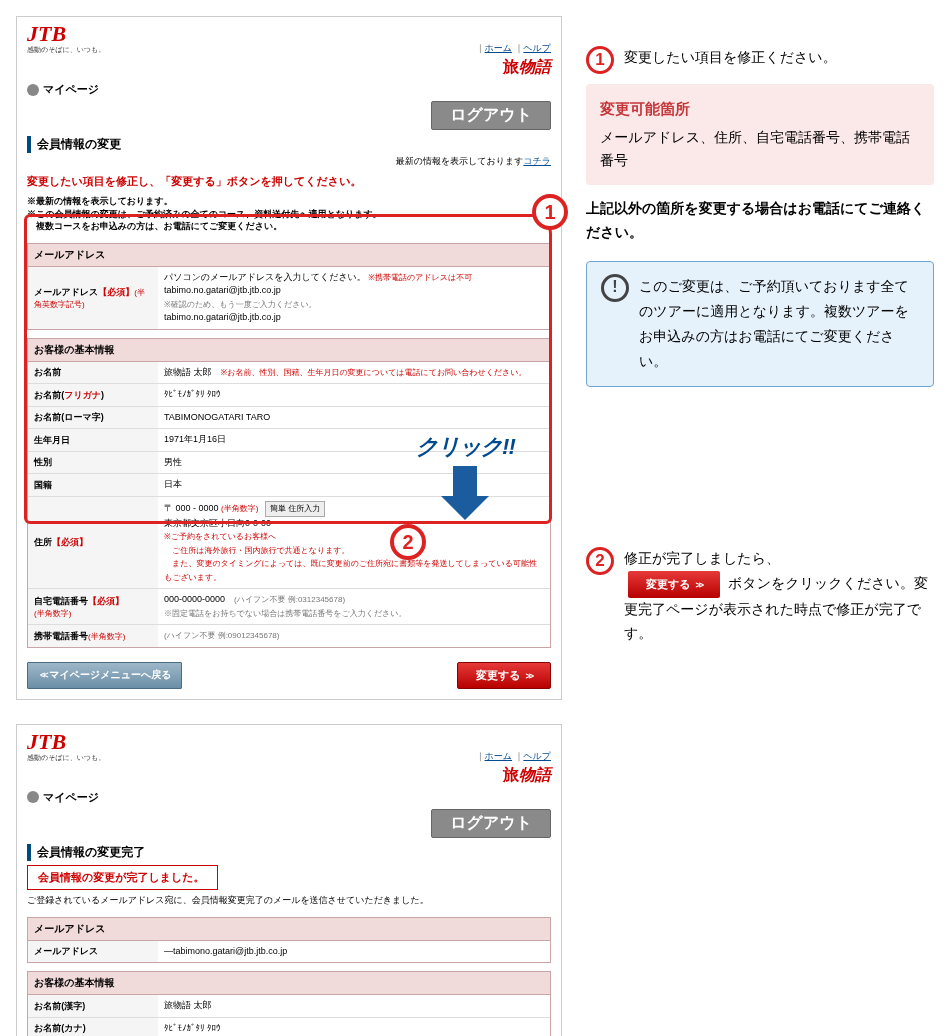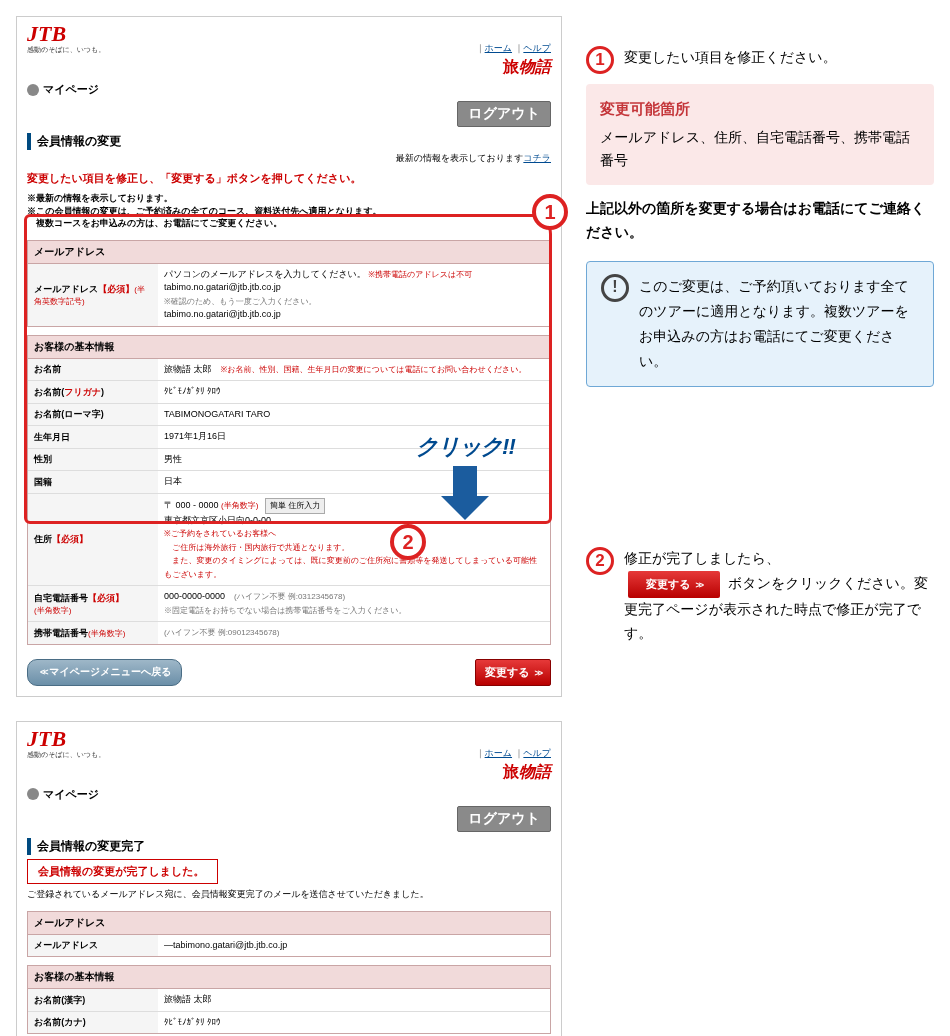--- a/index.html
+++ b/index.html
@@ -13,21 +13,21 @@
   .logo { font-family: Georgia, serif; font-weight: bold; font-style: italic; font-size: 22px; color: #c00; line-height: 1; }
   .logo-tag { font-size: 7px; color: #333; font-style: normal; font-weight: normal; }
   .toplinks { font-size: 9px; color: #666; }
   .toplinks a { color: #004b91; text-decoration: underline; }
   .brand-row { display: flex; justify-content: flex-end; padding: 0 10px 2px; }
   .tabi-logo { font-family: serif; font-size: 16px; font-weight: bold; color: #c00; font-style: italic; }
   .tabi-logo::before { content: "旅"; font-style: normal; color: #c00; }
   .page-row { display: flex; justify-content: space-between; align-items: flex-end; padding: 2px 10px; }
   .my-page { font-size: 11px; font-weight: bold; display: flex; align-items: center; gap: 4px; }
   .my-page::before { content: ""; width: 12px; height: 12px; border-radius: 50%; background: #888; display: inline-block; }
-  .logout-btn { background: #8a8a8a; color: #fff; font-size: 14px; font-weight: bold; padding: 3px 10px; border: 1px solid #666; border-radius: 2px; cursor: pointer; }
+  .logout-btn { background: #8a8a8a; color: #fff; font-size: 16px; font-weight: bold; padding: 3px 18px; border: 1px solid #666; border-radius: 2px; cursor: pointer; }
   .section-title { border-left: 4px solid #004a80; padding-left: 6px; font-size: 12px; font-weight: bold; margin: 6px 10px 2px; }
   .pw-link-row { text-align: right; font-size: 9px; padding: 0 10px 4px; }
   .pw-link-row a { color: #004b91; text-decoration: underline; }
   .instr-red { color: #c00; font-size: 11px; font-weight: bold; padding: 2px 10px 6px; }
   .notes { font-size: 9px; font-weight: bold; padding: 0 10px 6px; line-height: 1.4; }
   .complete-red { color: #c00; font-size: 11px; font-weight: bold; padding: 4px 10px; border: 1px solid #c00; margin: 4px 10px; width: 191px; }
   .complete-note { font-size: 9px; padding: 0 10px 6px; }
 
   .data-box { border: 1px solid #c9a5a5; margin: 4px 10px 8px; }
   .data-box-hdr { background: #f1dada; padding: 4px 6px; font-size: 10px; font-weight: bold; border-bottom: 1px solid #c9a5a5; }
@@ -35,22 +35,22 @@
   .data-box th { background: #f5f5f5; text-align: left; font-weight: bold; font-size: 9px; padding: 4px 6px; width: 130px; border-bottom: 1px solid #ddd; vertical-align: middle; }
   .data-box td { font-size: 9px; padding: 4px 6px; border-bottom: 1px solid #ddd; line-height: 1.5; }
   .data-box tr:last-child th, .data-box tr:last-child td { border-bottom: none; }
   .req { color: #c00; font-weight: bold; }
   .note-sm { color: #c00; font-size: 8px; }
   .half { color: #c00; font-weight: normal; font-size: 8px; }
   .hint { color: #777; font-size: 8px; }
   .easy-btn { display: inline-block; border: 1px solid #aaa; background: #eee; font-size: 8px; padding: 1px 4px; margin-left: 4px; cursor: pointer; }
 
   .btn-row { display: flex; justify-content: space-between; padding: 6px 10px 10px; position: relative; }
-  .back-btn { background: linear-gradient(#9eb7c8,#6b8fa8); color: #fff; font-size: 10px; font-weight: bold; padding: 4px 10px; border: 1px solid #4a6d85; border-radius: 10px; cursor: pointer; text-align: right; }
-  .change-btn { background: linear-gradient(#e63939,#b80000); color: #fff; font-size: 11px; font-weight: bold; padding: 5px 9px; border: 1px solid #800; border-radius: 2px; cursor: pointer; }
+  .back-btn { background: linear-gradient(#9eb7c8,#6b8fa8); color: #fff; font-size: 10px; font-weight: bold; padding: 4px 10px; border: 1px solid #4a6d85; border-radius: 1px; cursor: pointer; text-align: right; }
+  .change-btn { background: linear-gradient(#e63939,#b80000); color: #fff; font-size: 11px; font-weight: bold; padding: 5px 18px; border: 1px solid #800; border-radius: 2px; cursor: pointer; }
   .chevrons { letter-spacing: -2px; font-size: 9px; margin-left: 2px; }
 
   
   .frame-wrap { position: relative; }
   .circle-badge { position: absolute; width: 36px; height: 36px; border: 4px solid #d22; border-radius: 50%; background: #fff; display: flex; align-items: center; justify-content: center; font-size: 20px; font-weight: bold; color: #d22; }
   .b1 { top: 178px; right: -6px; }
   .b2 { top: 508px; left: 374px; }
   .click-label { position: absolute; top: 416px; left: 400px; font-size: 22px; font-weight: bold; font-style: italic; color: #004a8f; letter-spacing: -1px; white-space: nowrap; }
   .arrow { position: absolute; top: 450px; left: 425px; width: 0; height: 0; }
   .arrow .stem { width: 24px; height: 30px; background: #1b5c9e; margin-left: 12px; }

